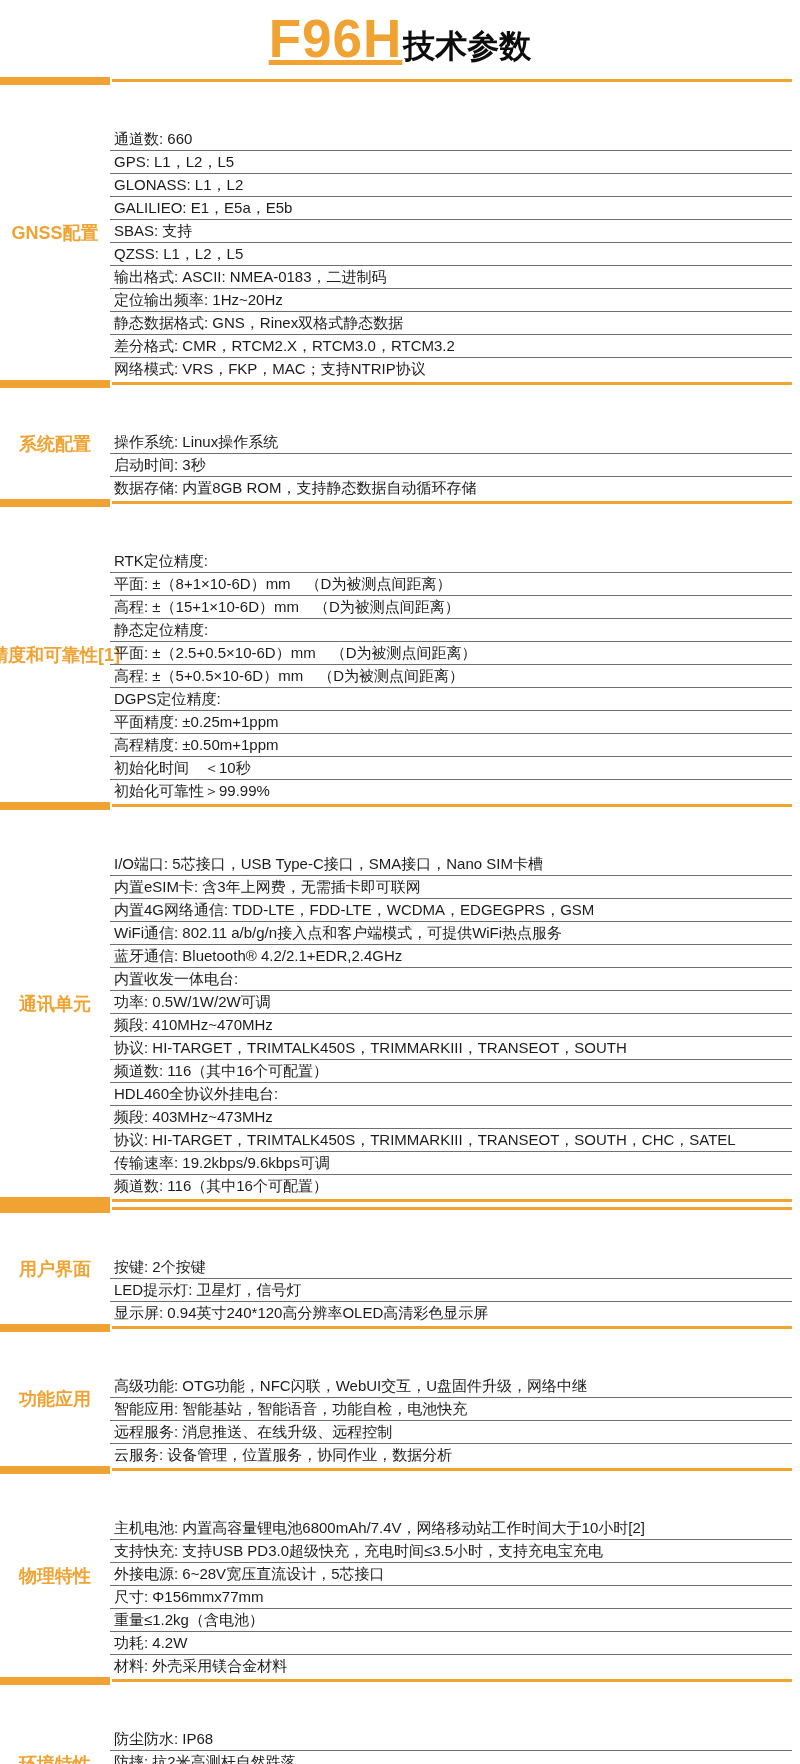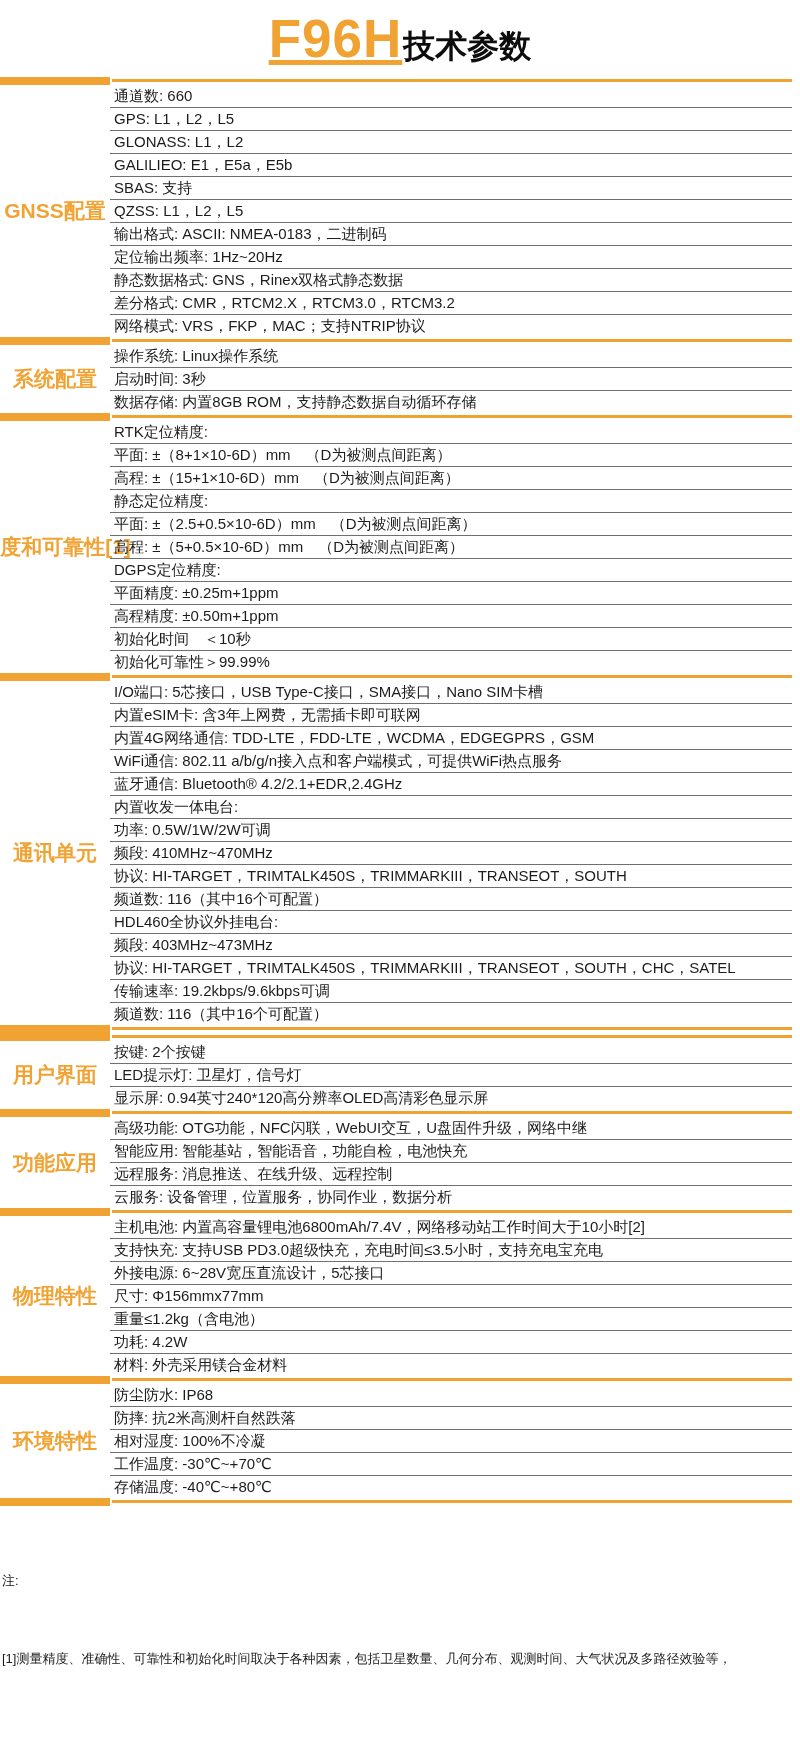--- a/index.html
+++ b/index.html
@@ -18,24 +18,24 @@
   
   .spec-table { width:800px; }
   .divider { position:relative; height:8px; }
   .divider-thick { position:absolute; left:0; top:0; width:110px; height:8px; background:var(--orange); }
   .divider-thin  { position:absolute; left:112px; right:8px; top:2px; height:3px; background:var(--orange); }
 
   .section-body { display:flex; }
   .section-label {
     flex:0 0 110px; width:110px;
     display:flex; align-items:center; justify-content:center;
-    color:var(--orange); font-weight:700; font-size:21px; white-space:nowrap;
+    color:var(--orange); font-weight:700; font-size:18px; white-space:nowrap;
     overflow:visible;
   }
-  .section-rows { flex:1 1 auto; margin-right:8px; min-width:0; }
+  .section-rows { flex:1 1 auto; margin-right:8px; min-width:0;margin-top:43px; }
   .spec-row {
     height:22px; line-height:22px;
     border-bottom:1px solid var(--line);
     padding-left:4px;
     font-size:15px; white-space:nowrap; overflow:hidden;
   }
   .spec-row:last-child { border-bottom:none; }
 
   
   .notes { margin-top:10px; padding-left:2px; font-size:13px; line-height:26px; white-space:pre-wrap; }

